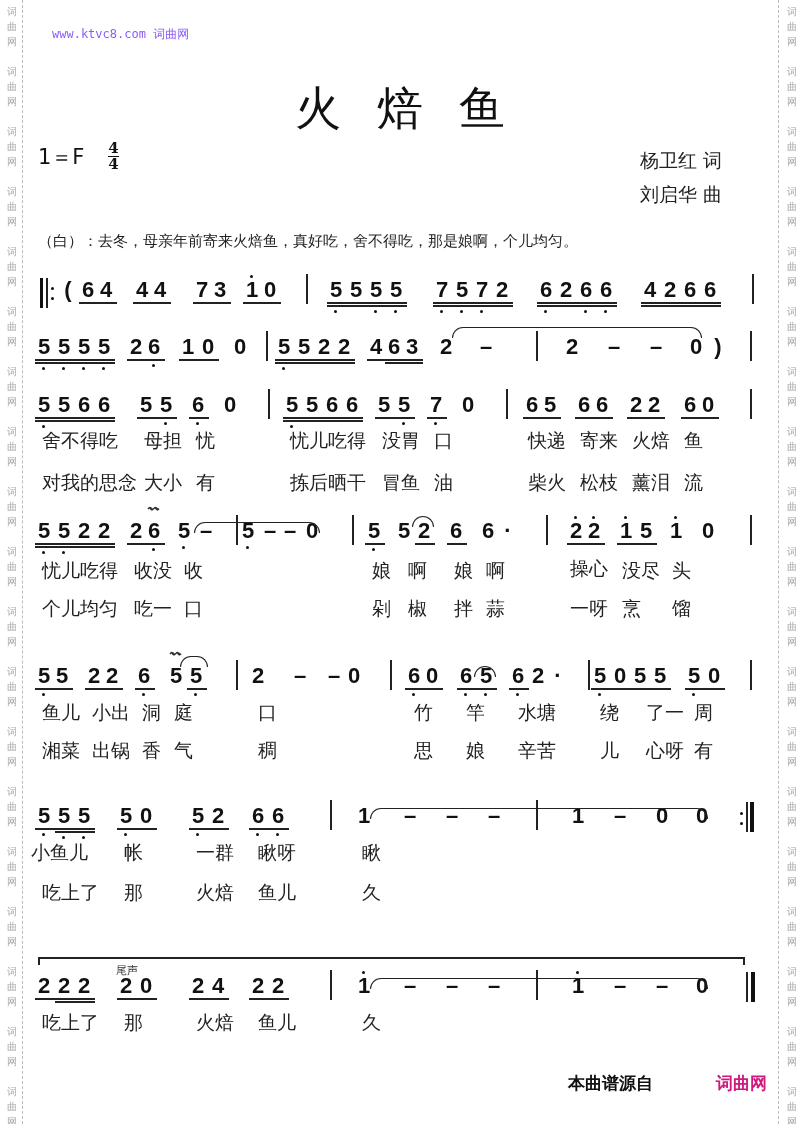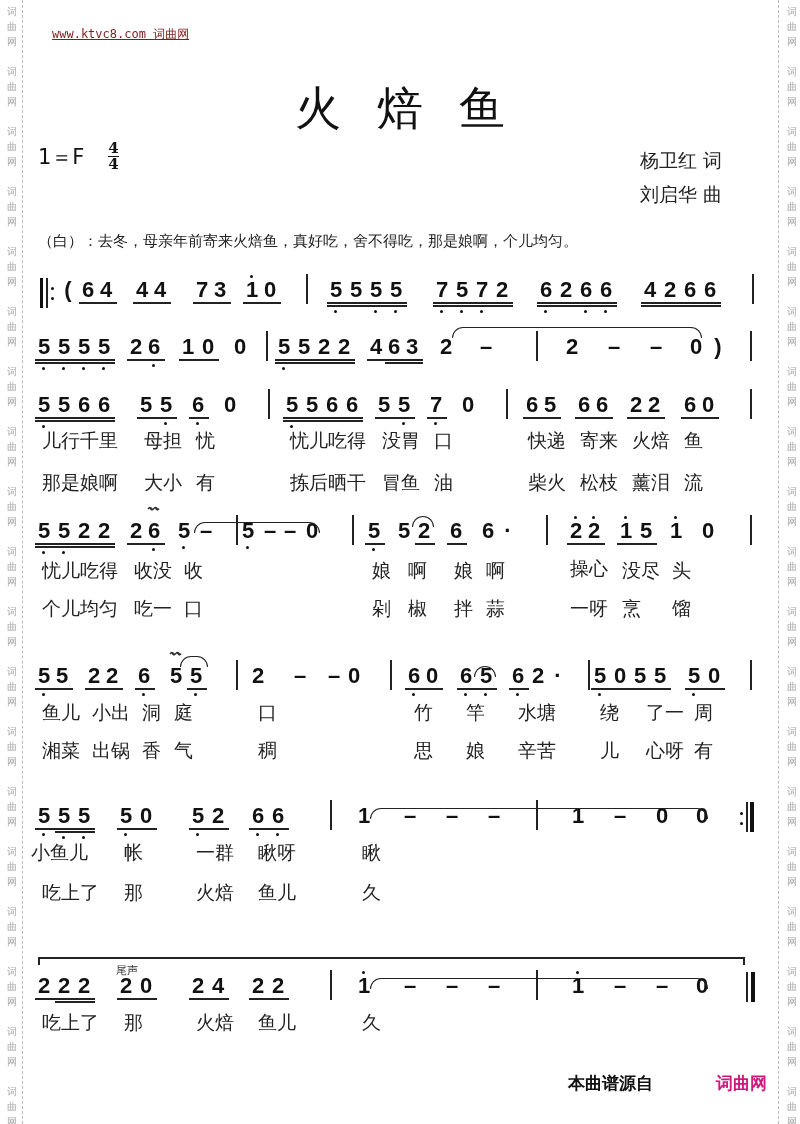--- a/index.html
+++ b/index.html
@@ -3,21 +3,21 @@
 <meta charset="utf-8">
 <style>
   html, body { margin: 0; padding: 0; background: #fff; }
   body { width: 800px; height: 1124px; position: relative; overflow: hidden;
          font-family: "DejaVu Sans", "Liberation Sans", sans-serif; color: #111; }
   .side { position: absolute; top: 0; width: 22px; height: 1124px; border-style: dashed; border-color: #bbb; border-width: 0; }
   .side.left { left: 0; border-right-width: 1px; }
   .side.right { left: 778px; border-left-width: 1px; }
   .wm { position: absolute; width: 20px; text-align: center; font-size: 10px; line-height: 15px; color: #aaa; }
   .abs { position: absolute; white-space: nowrap; }
-  .site { left: 52px; top: 26px; font-family: "DejaVu Sans Mono", monospace; font-size: 12px; color: #7f1d1d; text-decoration: underline; }
+  .site { left: 52px; top: 26px; font-family: "DejaVu Sans Mono", monospace; font-size: 12px; color: #8b5cf6; }
   .site .cn { font-family: "DejaVu Sans", sans-serif; }
   .title { left: 0; width: 800px; text-align: center; top: 78px; font-family: "DejaVu Serif", serif; font-size: 46px; letter-spacing: 36px; text-indent: 36px; color: #111; }
   .key { left: 38px; top: 143px; font-size: 21px; }
   .frac { position: absolute; left: 108px; top: 141px; font-family: "DejaVu Serif", serif; font-weight: bold; font-size: 15px; line-height: 15px; text-align: center; }
   .credit { left: 640px; font-size: 19px; color: #222; }
   .spoken { left: 38px; top: 232px; font-size: 15px; color: #222; }
   .n { position: absolute; font-family: "Liberation Sans", sans-serif; font-weight: bold; font-size: 22px; line-height: 24px; text-align: center; width: 16px; }
   .lyr { position: absolute; font-size: 19px; line-height: 22px; color: #222; white-space: nowrap; }
   .bar { position: absolute; width: 1.5px; background: #222; }
   .ul { position: absolute; height: 1.6px; background: #222; }
@@ -285,31 +285,31 @@
     <div class="ul" style="left: 627px; top: 417px; width: 20px;"></div>
     <div class="n" style="left: 646px; top: 393px;">2</div>
     <div class="ul" style="left: 645px; top: 417px; width: 20px;"></div>
     <div class="n" style="left: 682px; top: 393px;">6</div>
     <div class="ul" style="left: 681px; top: 417px; width: 20px;"></div>
     <div class="n" style="left: 700px; top: 393px;">0</div>
     <div class="ul" style="left: 699px; top: 417px; width: 20px;"></div>
     <div class="bar" style="left: 268px; top: 389px; height: 30px;"></div>
     <div class="bar" style="left: 506px; top: 389px; height: 30px;"></div>
     <div class="bar" style="left: 750px; top: 389px; height: 30px;"></div>
-    <div class="lyr" style="left: 42px; top: 429px;">儿行千里</div>
+    <div class="lyr" style="left: 42px; top: 429px;">舍不得吃</div>
     <div class="lyr" style="left: 144px; top: 429px;">母担</div>
     <div class="lyr" style="left: 196px; top: 429px;">忧</div>
     <div class="lyr" style="left: 290px; top: 429px;">忧儿吃得</div>
     <div class="lyr" style="left: 382px; top: 429px;">没胃</div>
     <div class="lyr" style="left: 434px; top: 429px;">口</div>
     <div class="lyr" style="left: 528px; top: 429px;">快递</div>
     <div class="lyr" style="left: 580px; top: 429px;">寄来</div>
     <div class="lyr" style="left: 632px; top: 429px;">火焙</div>
     <div class="lyr" style="left: 684px; top: 429px;">鱼</div>
-    <div class="lyr" style="left: 42px; top: 471px;">那是娘啊</div>
+    <div class="lyr" style="left: 42px; top: 471px;">对我的思念</div>
     <div class="lyr" style="left: 144px; top: 471px;">大小</div>
     <div class="lyr" style="left: 196px; top: 471px;">有</div>
     <div class="lyr" style="left: 290px; top: 471px;">拣后晒干</div>
     <div class="lyr" style="left: 382px; top: 471px;">冒鱼</div>
     <div class="lyr" style="left: 434px; top: 471px;">油</div>
     <div class="lyr" style="left: 528px; top: 471px;">柴火</div>
     <div class="lyr" style="left: 580px; top: 471px;">松枝</div>
     <div class="lyr" style="left: 632px; top: 471px;">薰泪</div>
     <div class="lyr" style="left: 684px; top: 471px;">流</div>
     <div class="n" style="left: 36px; top: 519px;">5</div>

